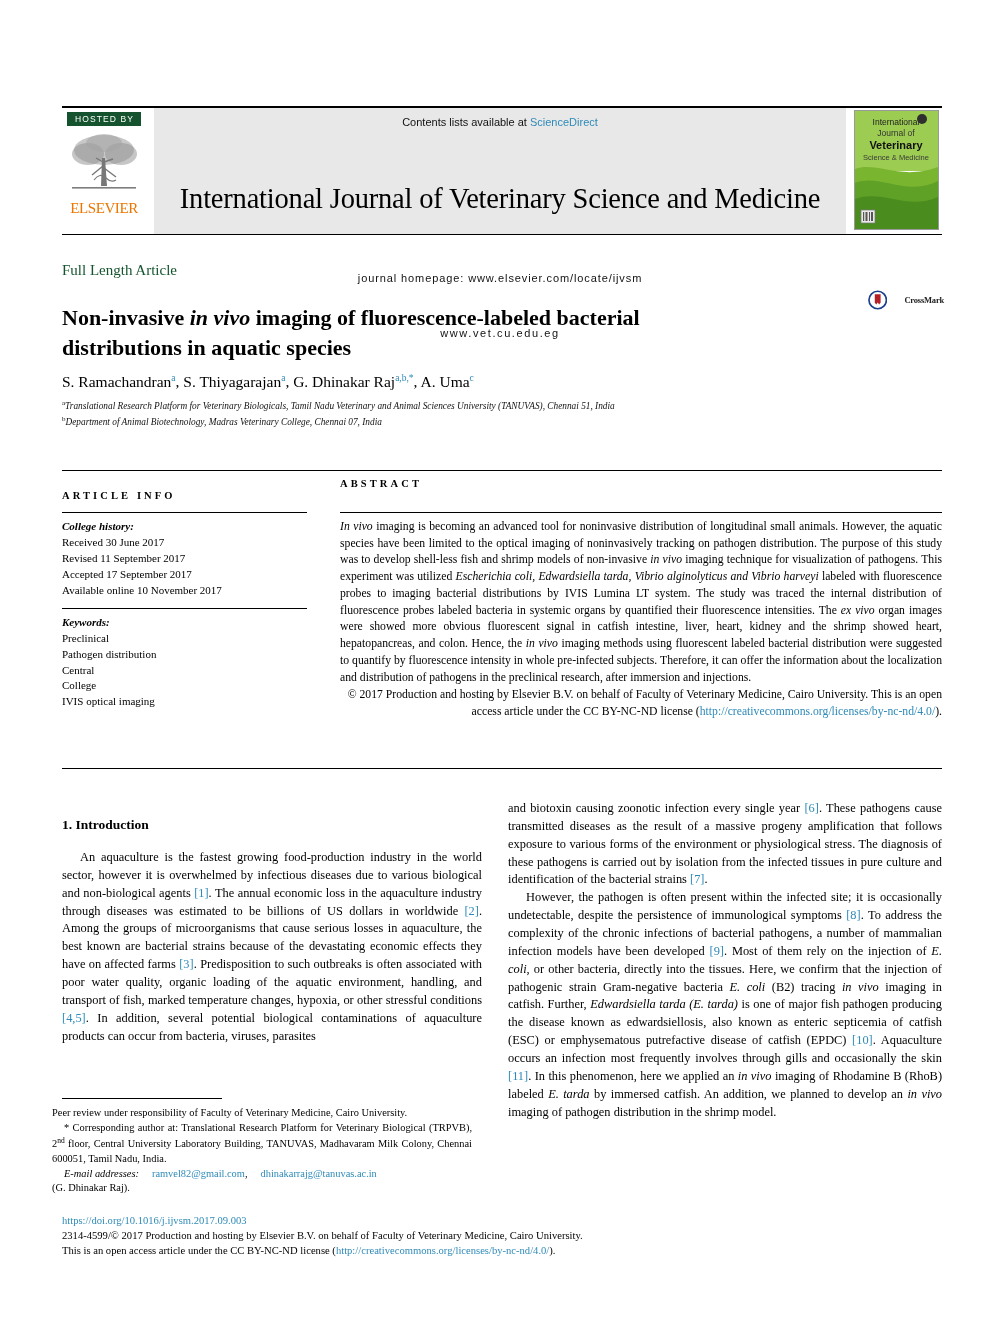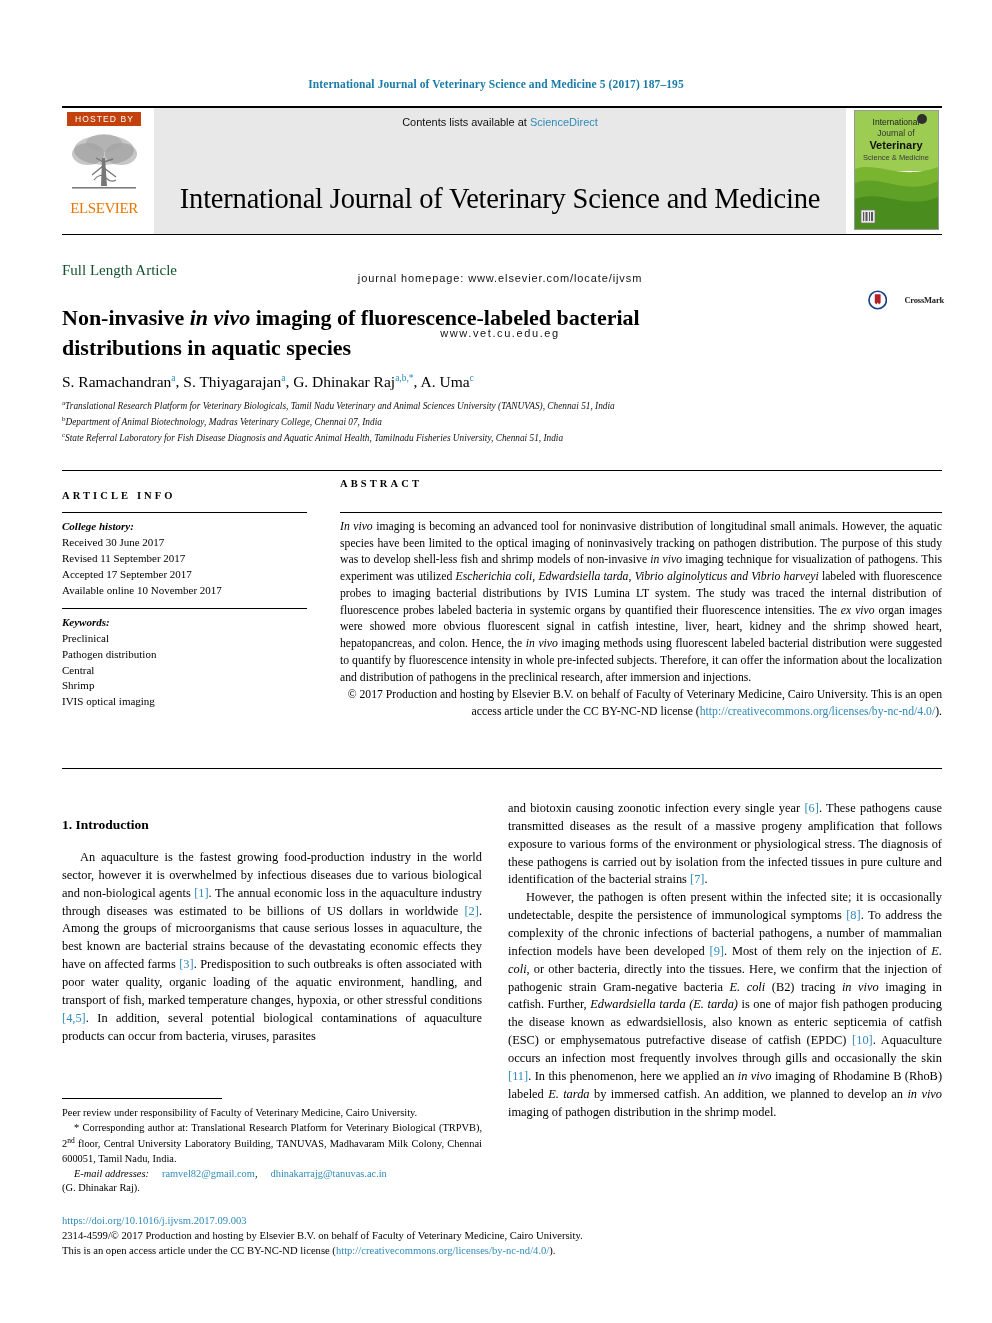--- a/index.html
+++ b/index.html
@@ -48,21 +48,21 @@
   }
   .elsevier-block {
     width: 84px;
     padding-top: 4px;
     display: flex;
     flex-direction: column;
     align-items: center;
     flex: 0 0 84px;
   }
   .hosted-by {
-    background: #c2410c;
+    background: #14532d;
     color: #fff;
     font-family: "Liberation Sans", sans-serif;
     font-size: 8.5px;
     letter-spacing: 1.1px;
     padding: 2px 4px 2px 5px;
     width: 74px;
     box-sizing: border-box;
     text-align: center;
   }
   .tree-svg { margin-top: 2px; }
@@ -306,21 +306,21 @@
 
   
   .foot-rule {
     position: absolute;
     left: 62px; top: 1098px;
     width: 160px;
     border-top: 1px solid #000;
   }
   .footnotes {
     position: absolute;
-    left: 62px; top: 1106px;
+    left: 52px; top: 1106px;
     width: 420px;
     font-size: 10.4px;
     line-height: 1.42;
     text-align: justify;
     font-family: Liberation Serif, serif;
   }
   .footnotes p { margin: 0; }
   .footnotes .indent { text-indent: 12px; }
   .footnotes i { font-style: italic; }
   .footnotes sup { font-size: 7.5px; vertical-align: super; }
@@ -333,21 +333,20 @@
     line-height: 1.42;
   }
   .bottom-block p { margin: 0; }
   .doi { color: #2e8ab8; }
 </style>
 </head>
 <body>
 
 <div class="page">
 
-  <div class="running-head">International Journal of Veterinary Science and Medicine 5 (2017) 187–195</div>
 
   <div class="masthead">
     <div class="masthead-inner">
 
       <div class="elsevier-block">
         <div class="hosted-by">HOSTED BY</div>
         <svg class="tree-svg" width="72" height="72" viewBox="0 0 72 72">
           <g fill="#8a8a8a">
             <ellipse cx="36" cy="22" rx="30" ry="15" fill="#9a9a9a" opacity="0.55"></ellipse>
             <ellipse cx="20" cy="26" rx="16" ry="11" fill="#8e8e8e" opacity="0.5"></ellipse>
@@ -413,21 +412,20 @@
     <span class="crossmark-label">CrossMark</span>
   </div>
 
   <div class="authors">
     <span>S. Ramachandran</span><sup>a</sup>, <span>S. Thiyagarajan</span><sup>a</sup>, <span>G. Dhinakar Raj</span><sup>a,b,*</sup>, <span>A. Uma</span><sup>c</sup>
   </div>
 
   <div class="affils">
     <div><sup>a</sup><span>Translational Research Platform for Veterinary Biologicals, Tamil Nadu Veterinary and Animal Sciences University (TANUVAS), Chennai 51, India</span></div>
     <div><sup>b</sup><span>Department of Animal Biotechnology, Madras Veterinary College, Chennai 07, India</span></div>
-    <div><sup>c</sup><span>State Referral Laboratory for Fish Disease Diagnosis and Aquatic Animal Health, Tamilnadu Fisheries University, Chennai 51, India</span></div>
   </div>
 
   <div class="rule-thin" style="top:470px;"></div>
 
   <div class="info-head">ARTICLE INFO</div>
   <div class="abs-head">ABSTRACT</div>
 
   <div class="info-col">
     <div class="info-rule"></div>
     <div class="info-block">
@@ -436,21 +434,21 @@
       <div class="info-line">Revised 11 September 2017</div>
       <div class="info-line">Accepted 17 September 2017</div>
       <div class="info-line">Available online 10 November 2017</div>
     </div>
     <div class="info-rule"></div>
     <div class="info-block">
       <div class="info-label">Keywords:</div>
       <div class="info-line">Preclinical</div>
       <div class="info-line">Pathogen distribution</div>
       <div class="info-line">Central</div>
-      <div class="info-line">Shrimp</div>
+      <div class="info-line">College</div>
       <div class="info-line">IVIS optical imaging</div>
     </div>
   </div>
 
   <div class="abstract-col">
     <div class="abs-rule"></div>
     <div class="abs-text">
       <i>In vivo</i> imaging is becoming an advanced tool for noninvasive distribution of longitudinal small animals.
       However, the aquatic species have been limited to the optical imaging of noninvasively tracking on
       pathogen distribution. The purpose of this study was to develop shell-less fish and shrimp models of

